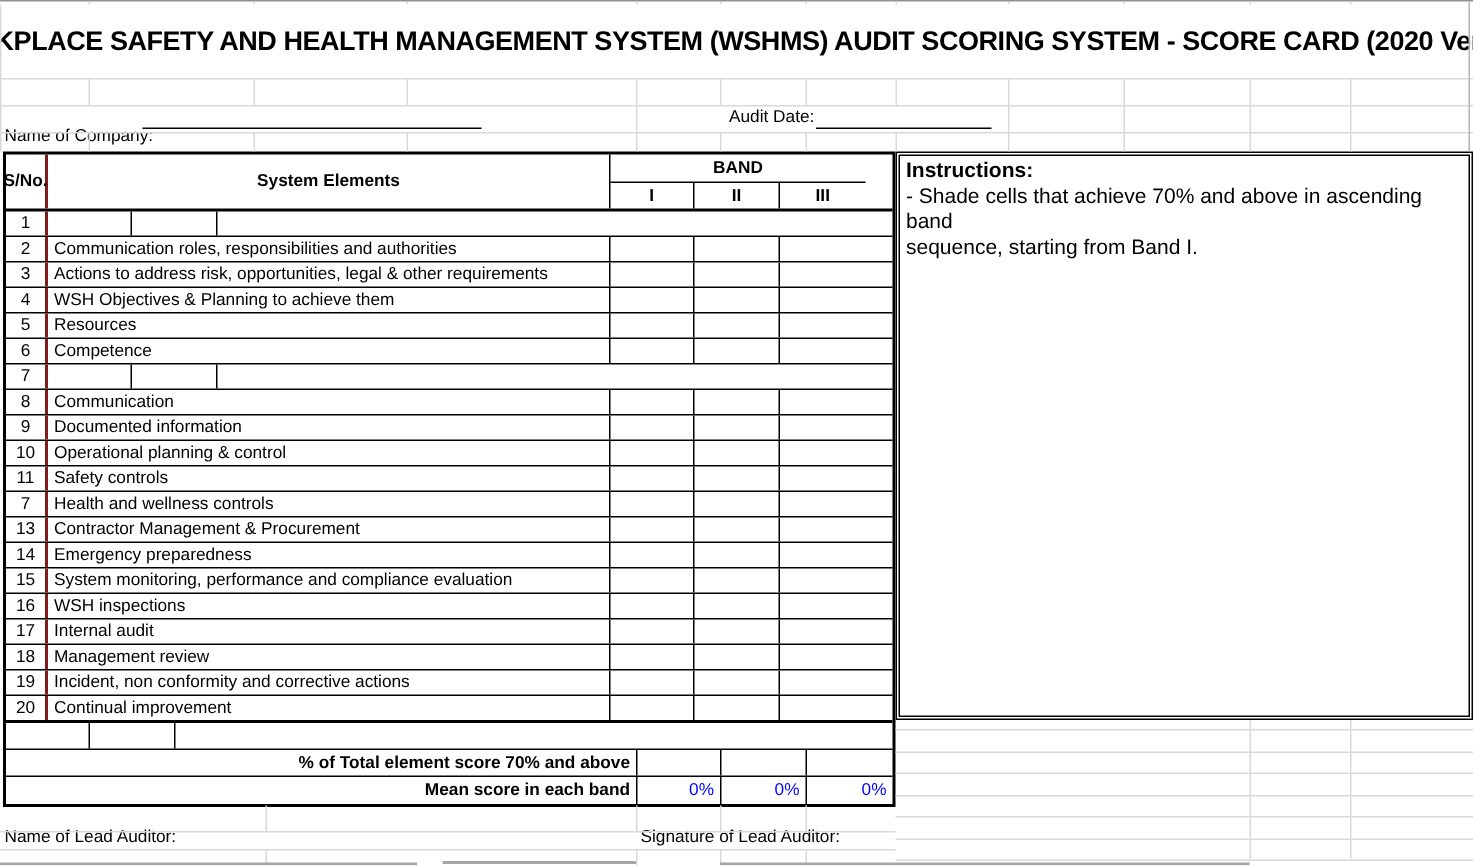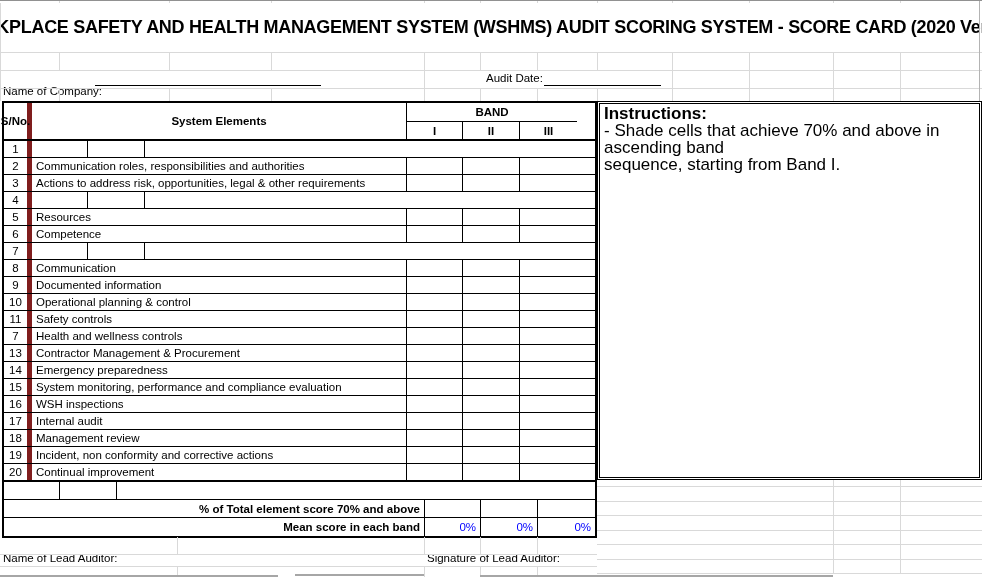--- a/index.html
+++ b/index.html
@@ -21,21 +21,21 @@
 
   .fieldlabel { position:absolute; font-size:11.5px; white-space:nowrap; }
   .writeline { position:absolute; border-bottom:1px solid #000; height:14px; }
 
   
   #tbl {
     position:absolute; left:2px; top:100px; width:595px;
     border:2px solid #000; background:#fff; font-size:11.5px;
   }
   #thead { display:flex; height:38px; border-bottom:2px solid #000; }
-  .c-sno   { width:28px;  border-right:5px solid #7f1d1d; display:flex; align-items:center; justify-content:center; }
+  .c-sno   { width:28px;  border-right:2px solid #7f1d1d; display:flex; align-items:center; justify-content:center; }
   .c-elem  { width:375px; border-right:1px solid #000; display:flex; align-items:center; }
   .c-b     { width:56px;  border-right:1px solid #000; }
   .c-b2    { width:57px;  border-right:1px solid #000; }
   .c-b3    { width:57px; }
   #thead .c-sno, #thead .c-elem { font-weight:bold; justify-content:center; }
   #bandgroup { width:170px; display:flex; flex-direction:column; }
   #bandtop { height:19px; border-bottom:1px solid #000; font-weight:bold;
              display:flex; align-items:center; justify-content:center; }
   #bandcols { display:flex; flex:1; font-weight:bold; }
   #bandcols > div { display:flex; align-items:center; justify-content:center; }
@@ -48,21 +48,21 @@
   .srow { display:flex; height:18px; border-bottom:1px solid #000; }
   .srow:last-child { border-bottom:none; }
   .s-label { width:421px; border-right:1px solid #000; display:flex; align-items:center;
              justify-content:flex-end; padding-right:4px; white-space:nowrap; }
   .s-val { display:flex; align-items:center; justify-content:flex-end; padding-right:4px; }
 
   
   #instr-outer { position:absolute; left:597px; top:100px; width:385px; height:379px;
                  border:1px solid #000; background:#fff; }
   #instr-inner { position:absolute; left:1px; top:1px; right:1px; bottom:1px;
-                 border:1px solid #000; padding:1px 4px; font-size:17px; line-height:17px; }
+                 border:1px solid #000; padding:1px 4px; font-size:14px; line-height:17px; }
   #instr-heading { font-weight:bold; }
 
   .blue { color:#0000FF; }
 </style>
 </head>
 <body>
 
 <div id="sheet">
 
   <div id="title">WORKPLACE SAFETY AND HEALTH MANAGEMENT SYSTEM (WSHMS) AUDIT SCORING SYSTEM - SCORE CARD (2020 Version)</div>
@@ -102,20 +102,21 @@
         </div>
         <div class="trow">
           <div class="c-sno">3</div>
           <div class="c-elem">Actions to address risk, opportunities, legal &amp; other requirements</div>
           <div class="c-b"></div>
           <div class="c-b2"></div>
           <div class="c-b3"></div>
         </div>
         <div class="trow">
           <div class="c-sno">4</div>
+          <div class="c-elem">WSH Objectives &amp; Planning to achieve them</div>
           <div class="c-b"></div>
           <div class="c-b2"></div>
           <div class="c-b3"></div>
         </div>
         <div class="trow">
           <div class="c-sno">5</div>
           <div class="c-elem">Resources</div>
           <div class="c-b"></div>
           <div class="c-b2"></div>
           <div class="c-b3"></div>

